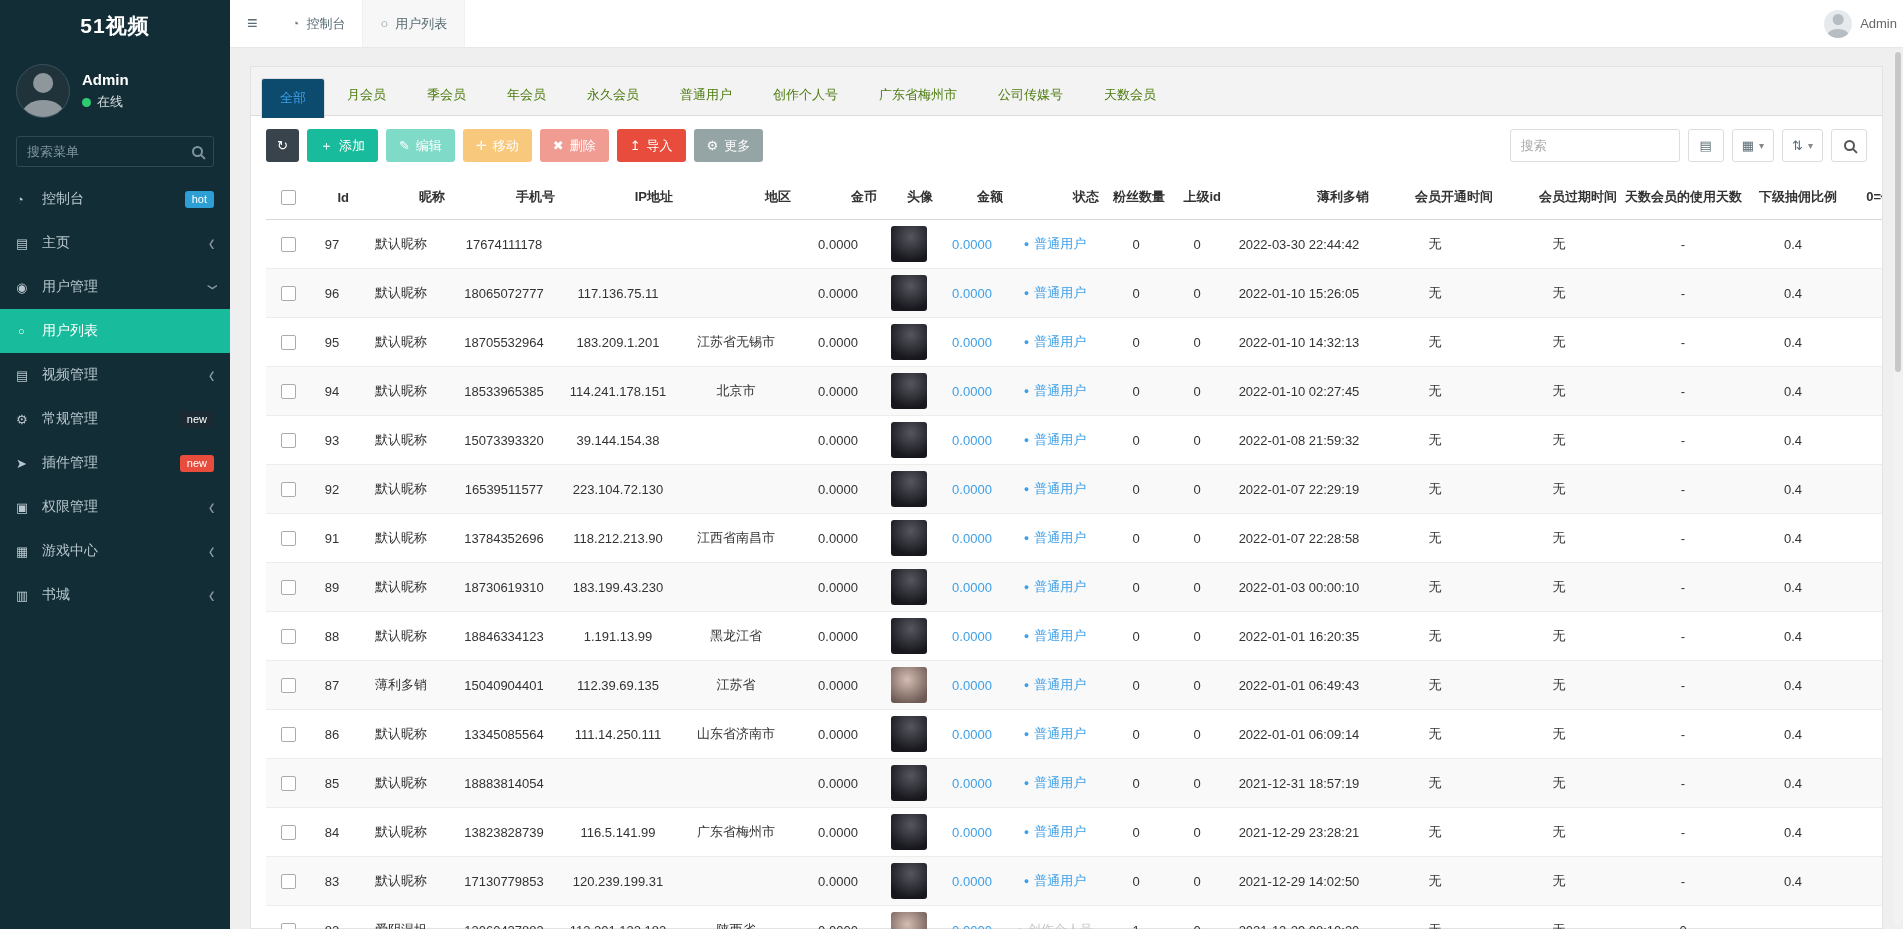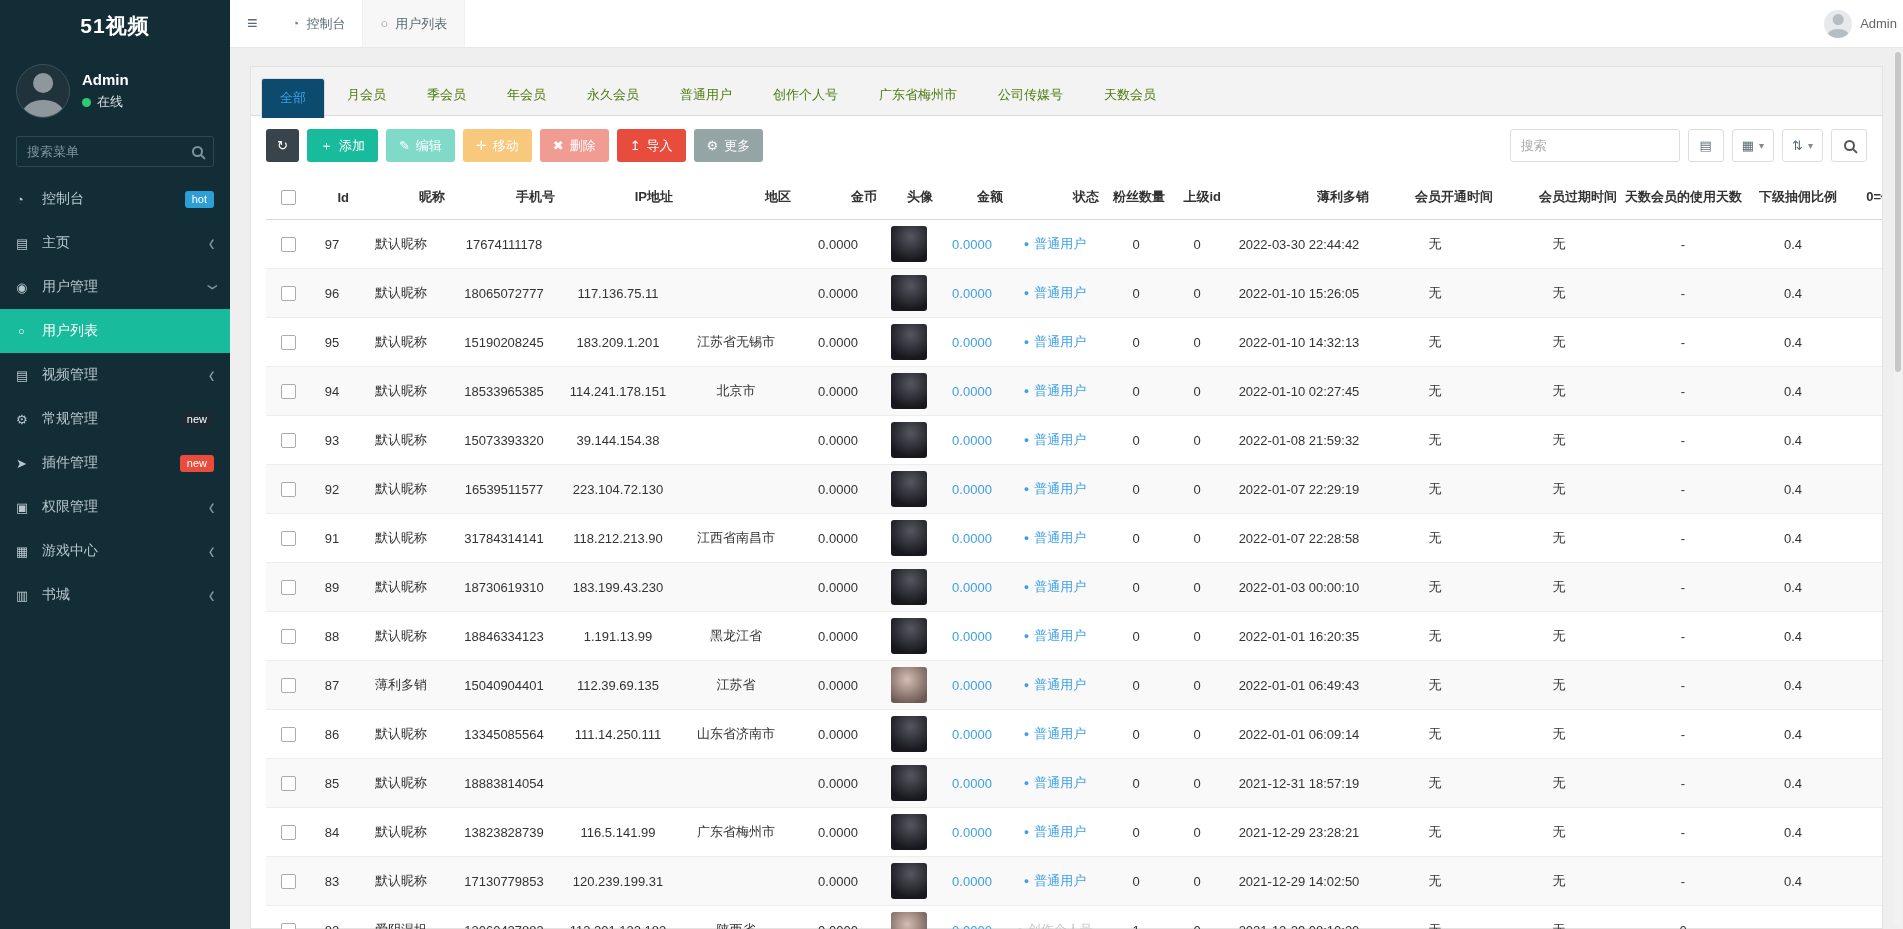--- a/index.html
+++ b/index.html
@@ -351,21 +351,21 @@
                 <td>-</td>
                 <td>0.4</td>
                 <td></td>
               </tr>
               <tr>
                 <td>
                   <div class="cb"></div>
                 </td>
                 <td>95</td>
                 <td>默认昵称</td>
-                <td>15190208245</td>
+                <td>18705532964</td>
                 <td>183.209.1.201</td>
                 <td>江苏省无锡市</td>
                 <td>0.0000</td>
                 <td>
                   <div class="avatar dark"></div>
                 </td>
                 <td><a class="amount-link">0.0000</a></td>
                 <td><span class="status active">
                     <span class="dot">●</span>
                     <span>普通用户</span>
@@ -459,21 +459,21 @@
                 <td>-</td>
                 <td>0.4</td>
                 <td></td>
               </tr>
               <tr>
                 <td>
                   <div class="cb"></div>
                 </td>
                 <td>91</td>
                 <td>默认昵称</td>
-                <td>31784314141</td>
+                <td>13784352696</td>
                 <td>118.212.213.90</td>
                 <td>江西省南昌市</td>
                 <td>0.0000</td>
                 <td>
                   <div class="avatar dark"></div>
                 </td>
                 <td><a class="amount-link">0.0000</a></td>
                 <td><span class="status active">
                     <span class="dot">●</span>
                     <span>普通用户</span>

